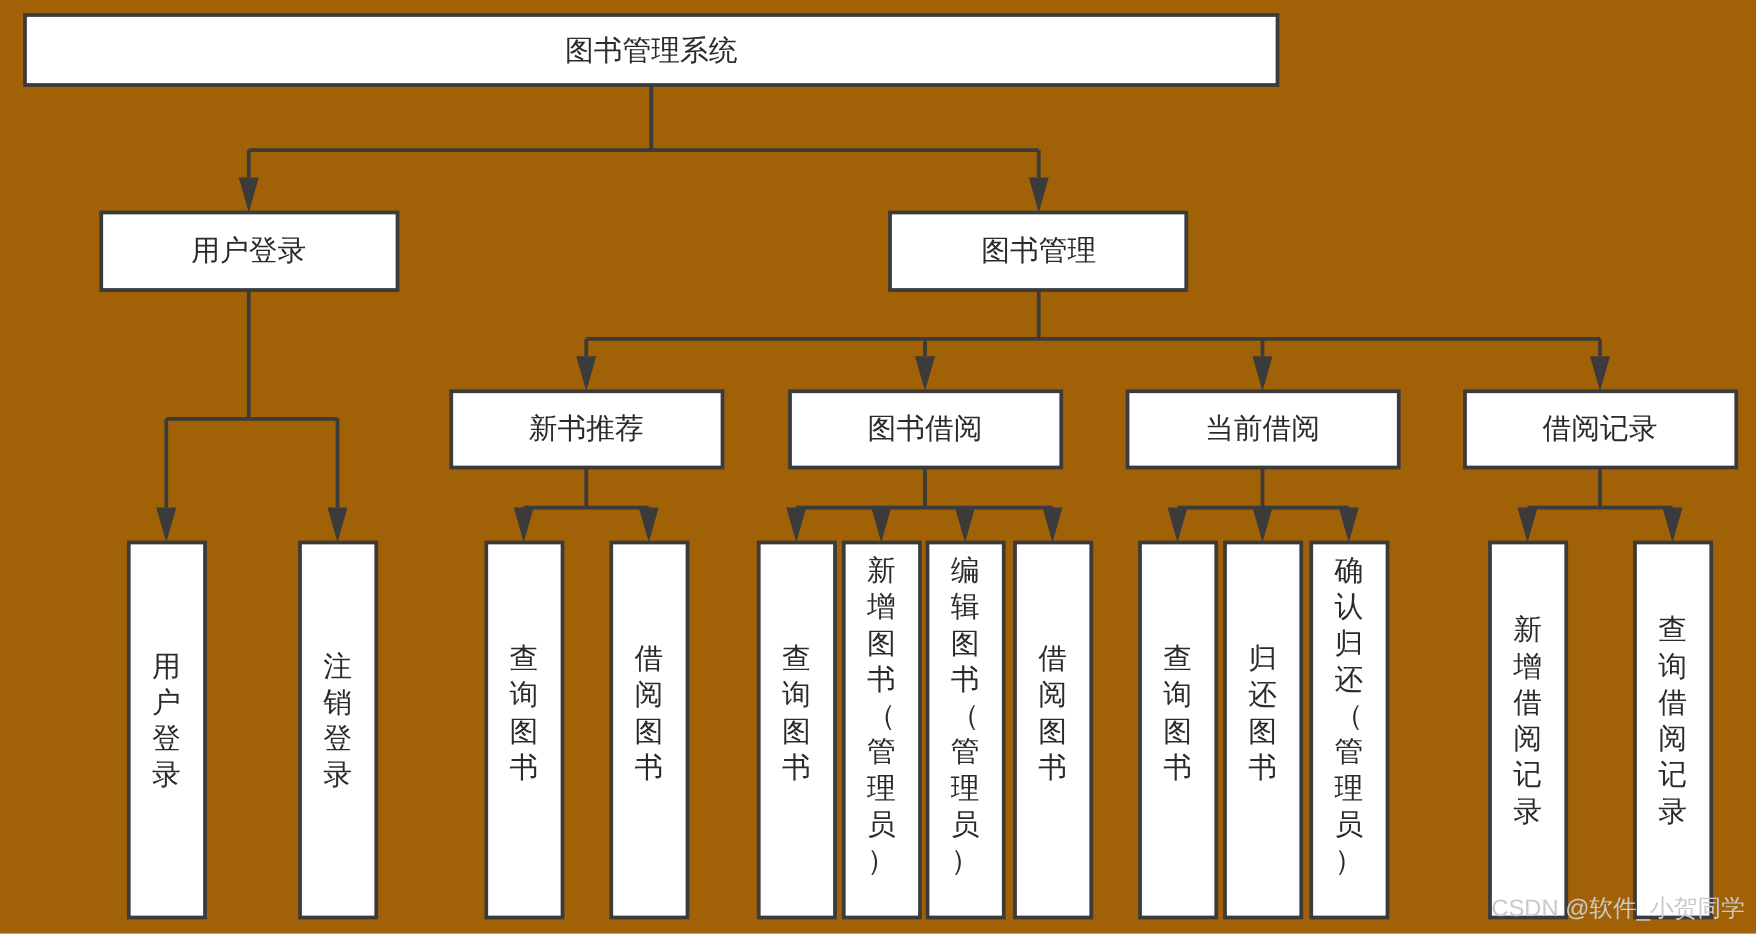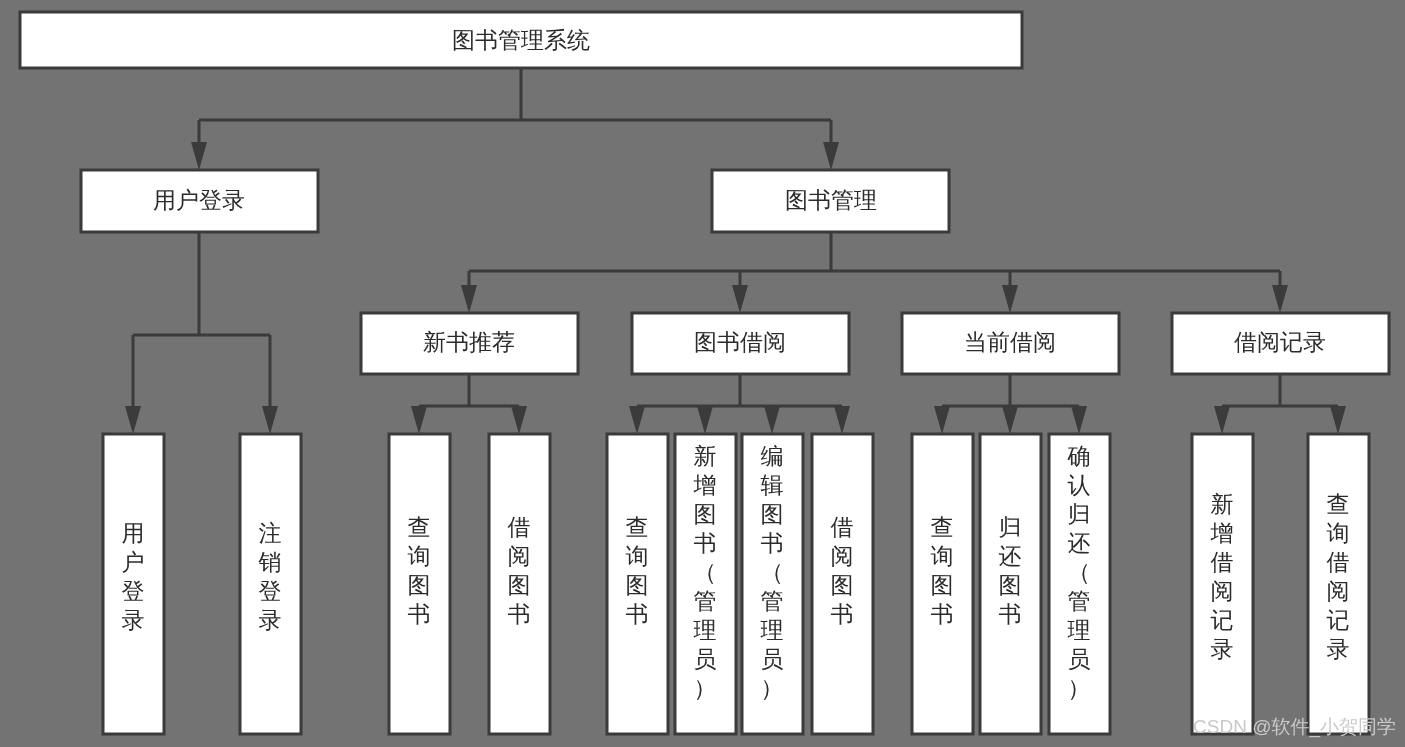--- a/index.html
+++ b/index.html
@@ -10,21 +10,21 @@
   body {
     width: 1405px;
     height: 747px;
     font-family: "Liberation Sans", sans-serif;
     overflow: hidden;
   }
   #diagram-root {
     position: relative;
     width: 1405px;
     height: 747px;
-    background: #737373;
+    background: #a16207;
   }
   svg#flow {
     display: block;
     width: 1405px;
     height: 747px;
   }
   .node-rect {
     fill: #ffffff;
     stroke: #3b3b3b;
     stroke-width: 3;

